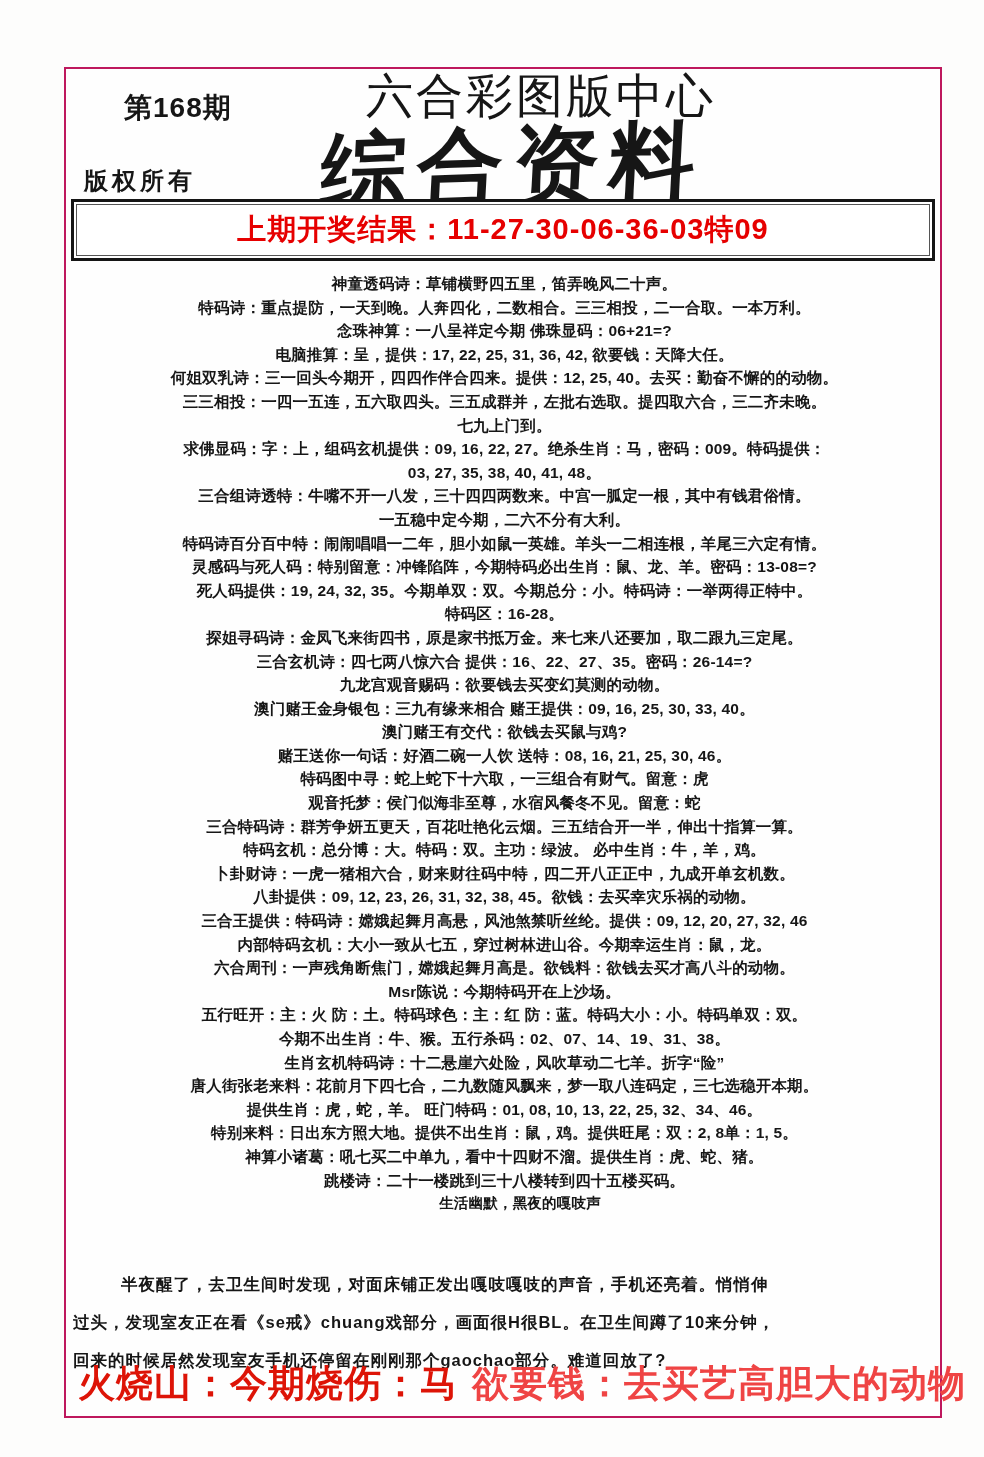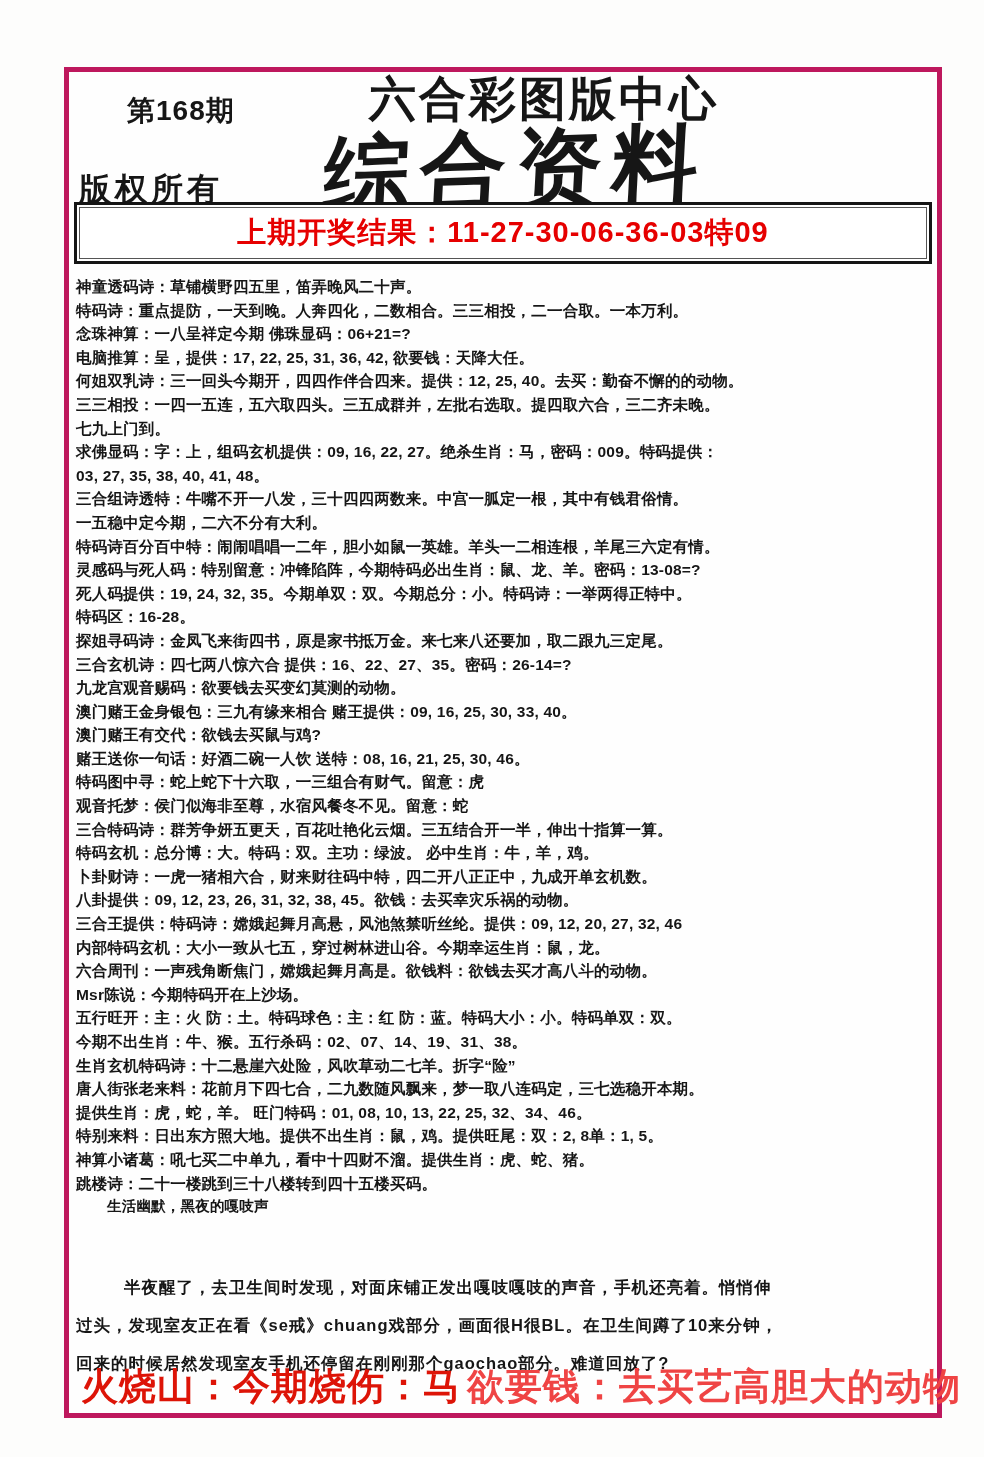--- a/index.html
+++ b/index.html
@@ -1,45 +1,45 @@
 <!DOCTYPE html>
 <html><head>
 <meta charset="utf-8">
 <style>
   html,body{margin:0;padding:0;background:#f4f4f1;}
   .canvas{position:relative;width:984px;height:1457px;background:#fdfdfc;overflow:hidden;
           font-family:"Liberation Sans","DejaVu Sans",sans-serif;color:#161616;}
   .frame{position:absolute;left:64px;top:67px;width:878px;height:1351px;
-         border:5px solid #be185d;background:#fefefe;box-sizing:border-box;}
+         border:2px solid #be185d;background:#fefefe;box-sizing:border-box;}
   
   .issue{position:absolute;left:58px;top:20px;font-size:28px;font-weight:bold;letter-spacing:1px;}
-  .title{position:absolute;left:300px;top:-4px;font-size:47px;font-weight:700;letter-spacing:3px;
+  .title{position:absolute;left:300px;top:-4px;font-size:47px;font-weight:400;letter-spacing:3px;
          font-family:"Liberation Sans","DejaVu Sans",sans-serif;}
   .subtitle{position:absolute;left:255px;top:40px;font-size:86px;font-weight:bold;
             font-family:"DejaVu Serif","Liberation Serif",serif;letter-spacing:10px;
             transform:rotate(-2deg) skewX(-5deg);}
-  .copyright{position:absolute;left:10px;top:96px;font-size:32px;font-weight:bold;letter-spacing:4px;}
+  .copyright{position:absolute;left:18px;top:96px;font-size:24px;font-weight:bold;letter-spacing:4px;}
   
   .result-box{position:absolute;left:5px;right:5px;top:130px;height:56px;
               border:3px solid #151515;box-shadow:inset 0 0 0 2px #fff,inset 0 0 0 3px #555;
               display:flex;align-items:center;justify-content:center;background:#fff;}
   .result-text{font-size:29px;font-weight:bold;letter-spacing:1px;}
   
-  .body-lines{position:absolute;left:7px;right:4px;top:203px;}
+  .body-lines{position:absolute;left:7px;right:4px;top:203px;text-align:center;}
   .bline{font-size:15.5px;font-weight:bold;line-height:23.6px;white-space:nowrap;
          letter-spacing:0.2px;}
   .bline.small{font-size:14.5px;font-weight:600;margin-left:31px;}
   
   .humor{position:absolute;left:7px;right:6px;top:1196px;}
   .hline{font-size:16.5px;font-weight:bold;line-height:38px;white-space:nowrap;letter-spacing:1px;}
   .hline.indent{text-indent:48px;}
   
   .footer-line{position:absolute;left:12px;top:1290px;white-space:nowrap;
                font-size:37px;font-weight:900;letter-spacing:1px;}
-  .footer-red{margin-right:6px;}
+  .footer-red{margin-right:14px;}
   .footer-green{}
 </style>
 </head>
 <body>
 
 <div class="canvas">
   <div class="frame">
 
     <div class="issue">第168期</div>
     <div class="title">六合彩图版中心</div>

